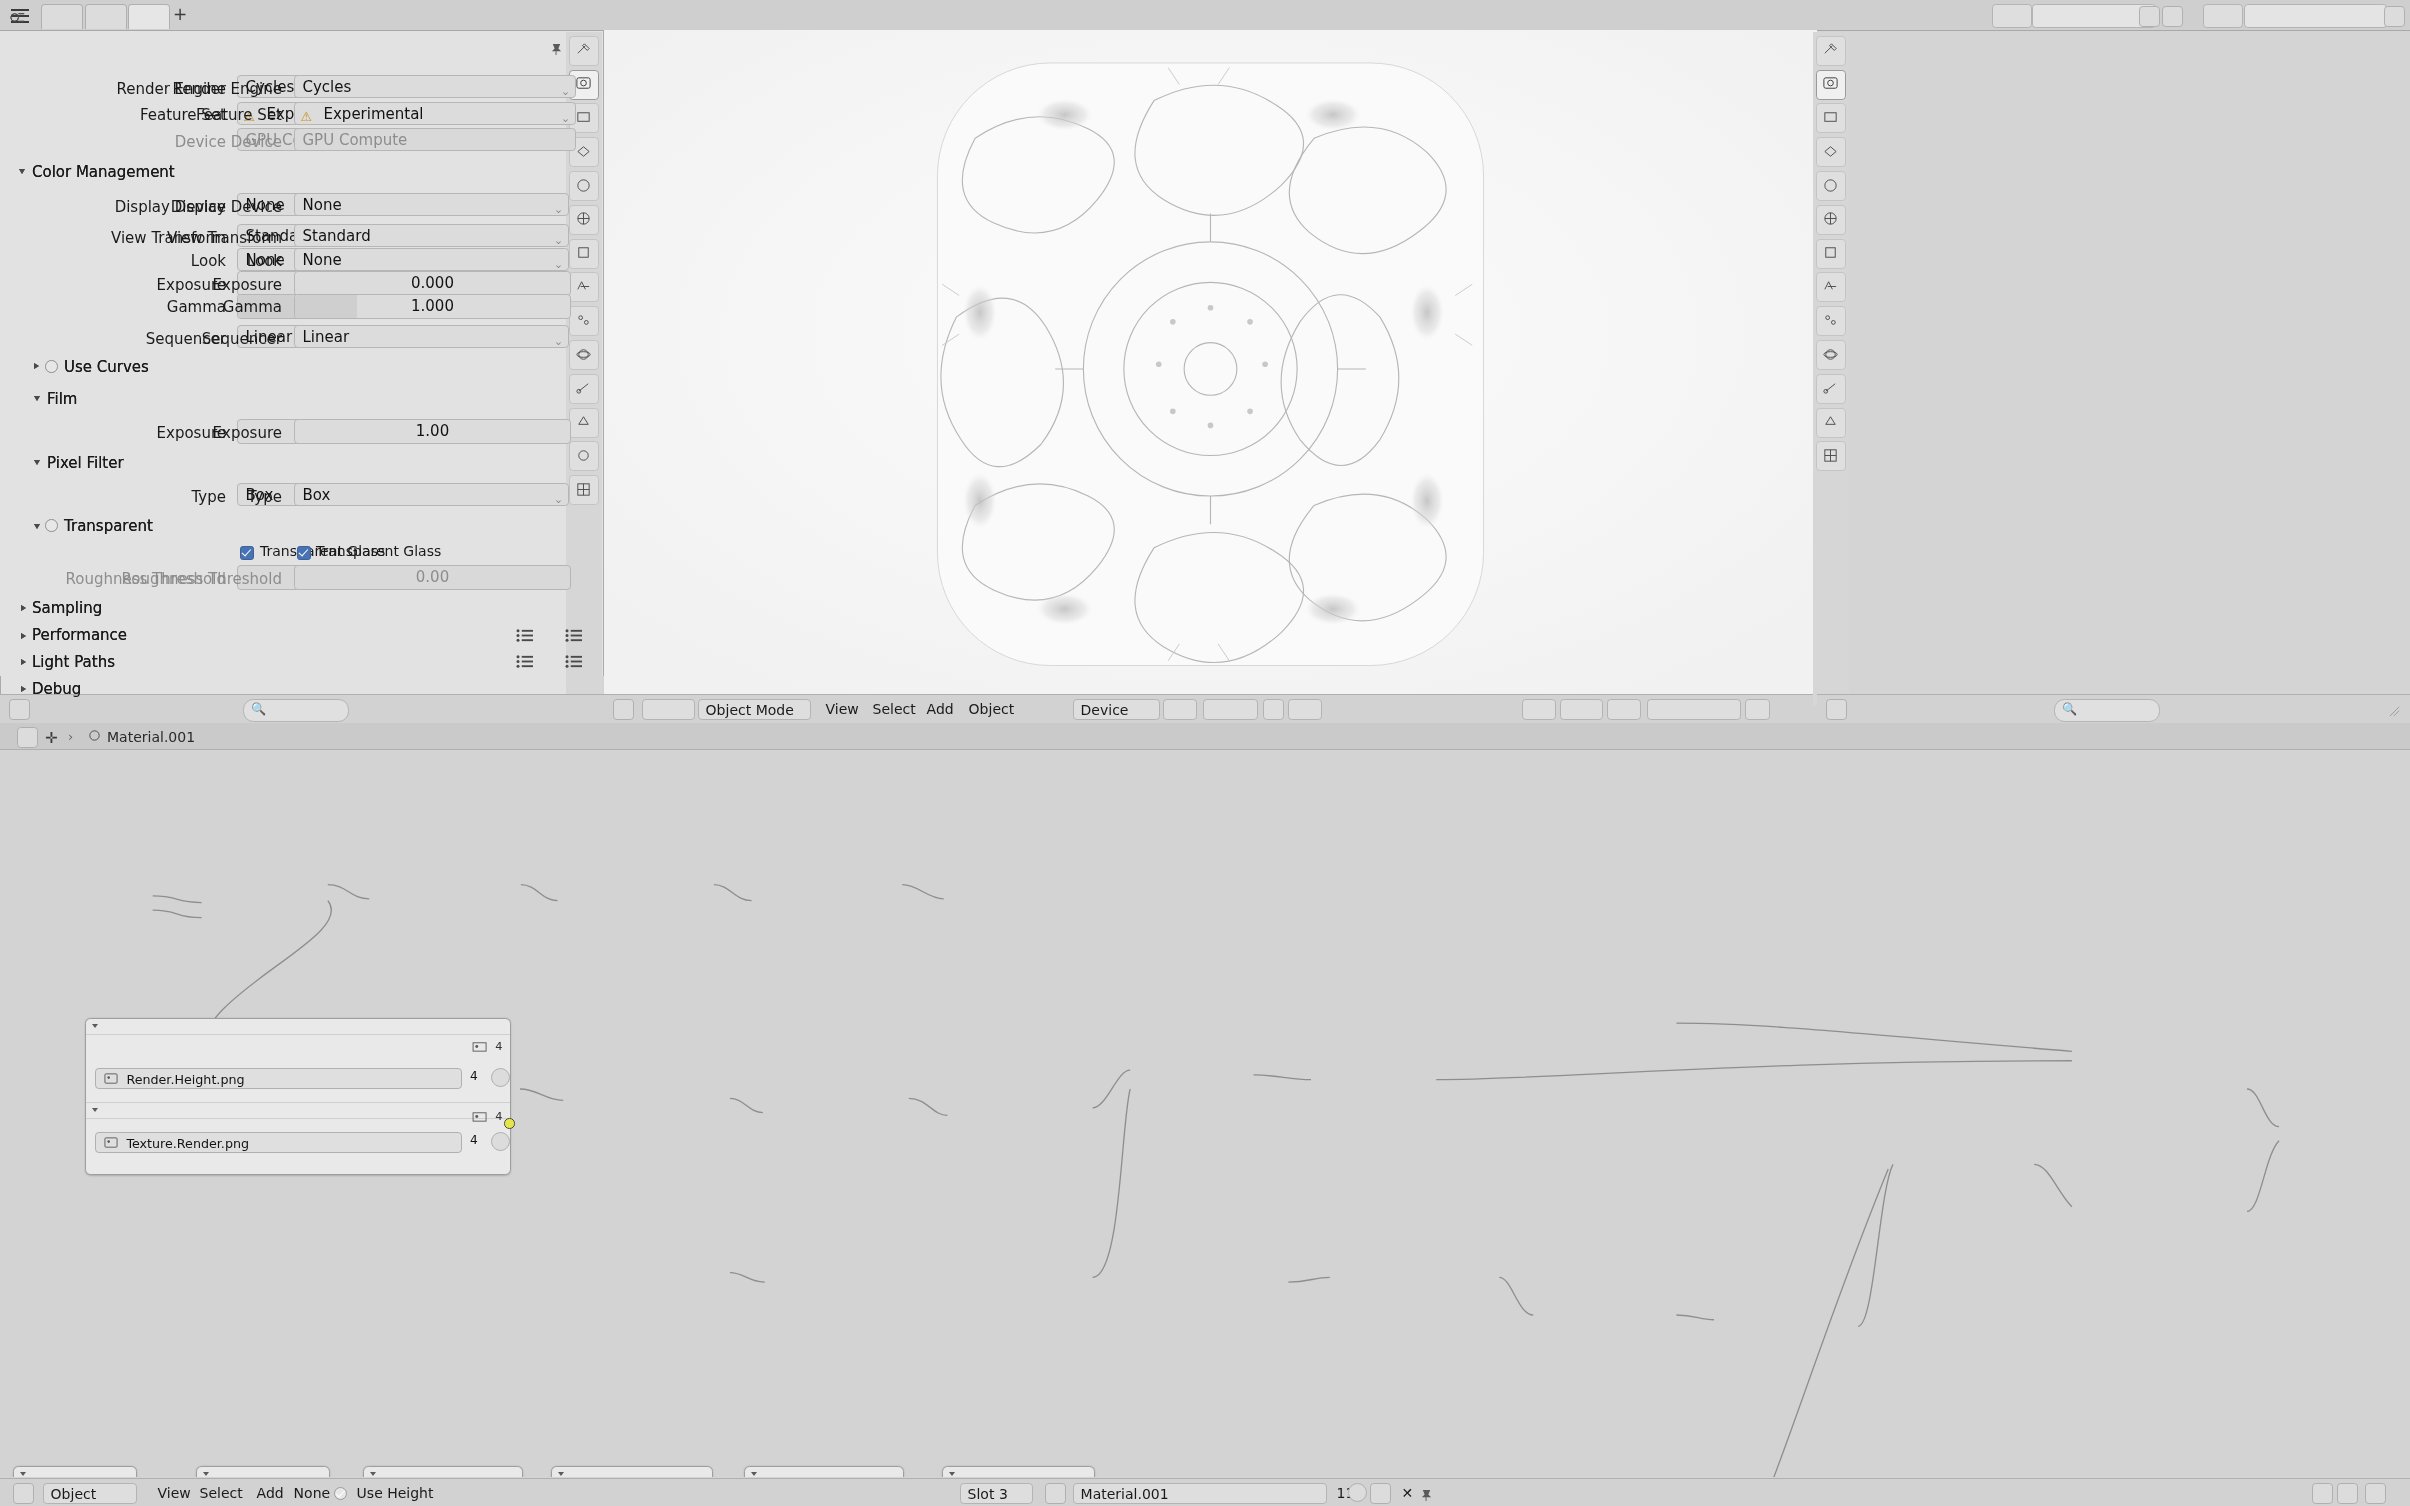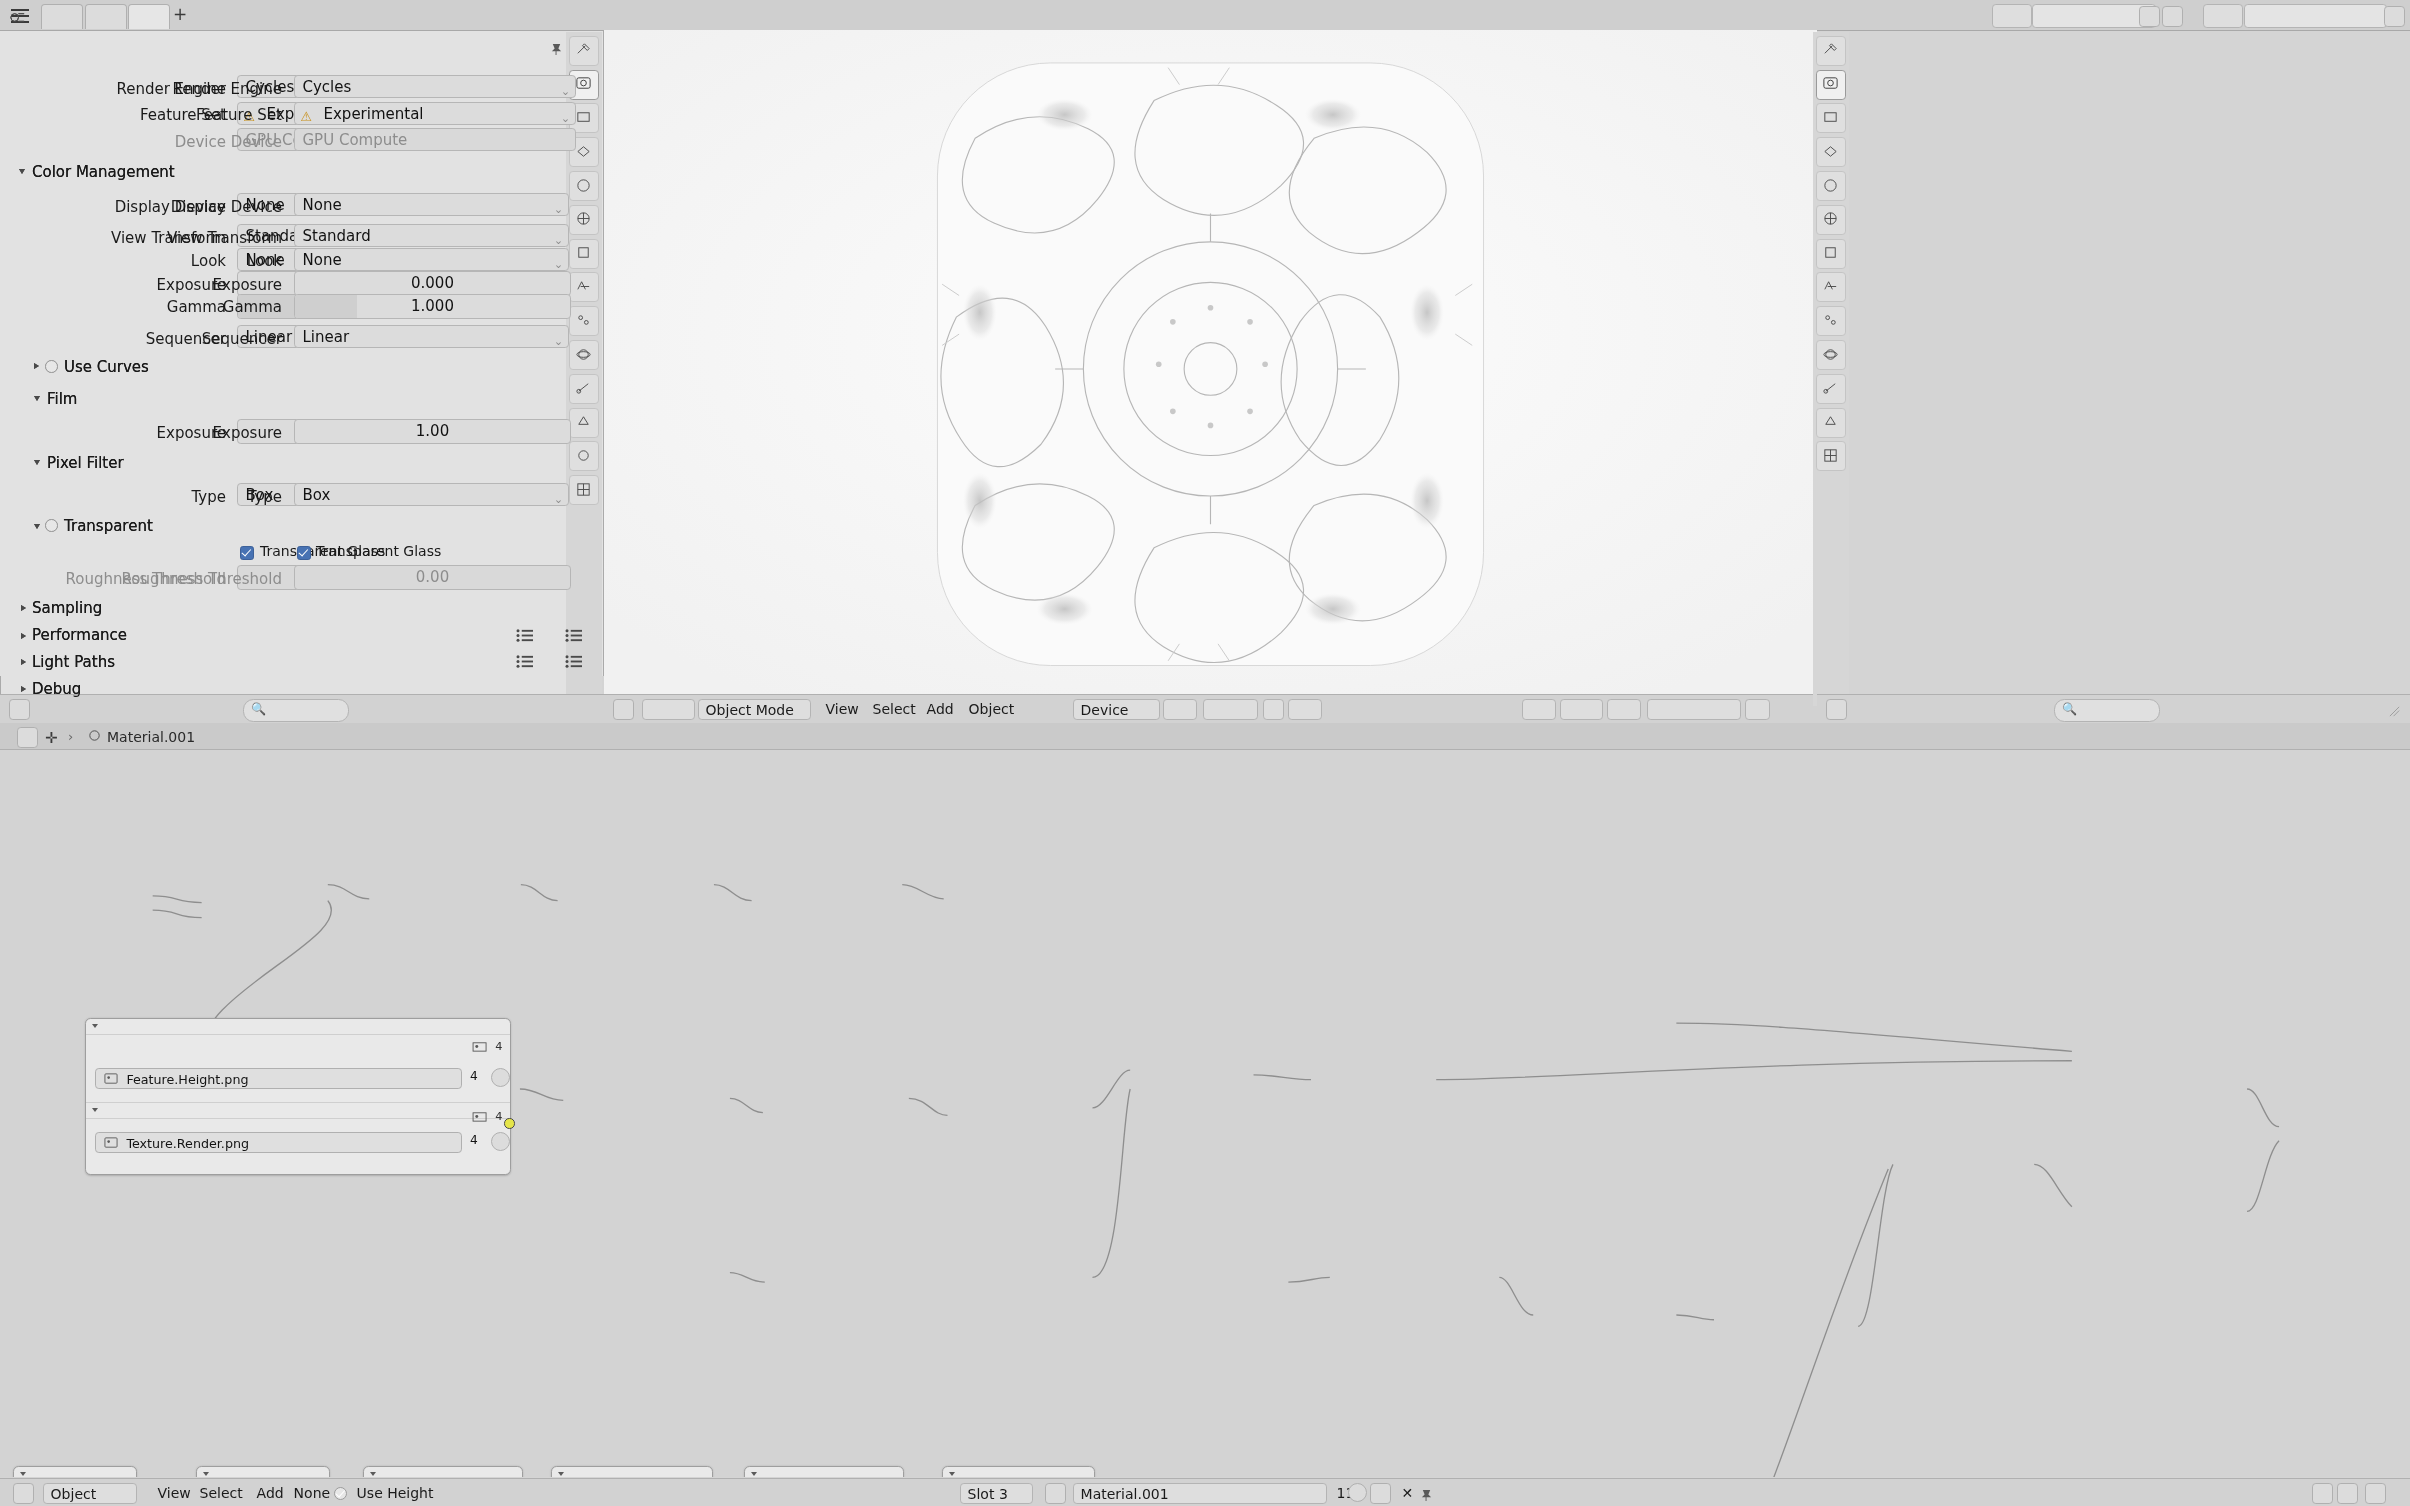--- a/index.html
+++ b/index.html
@@ -658,21 +658,21 @@
           </svg>
       </div>
       <div style="position:absolute;right:7.5px;top:21px;font-size:11.3px;color:#333;">4</div>
       <div class="imgrow" style="left:9.4px;top:49px;width:367px;">
         <span style="position:absolute;left:7.5px;top:0;">
           <svg width="14" height="14" style="vertical-align:-1.9px" viewBox="0 0 15 15">
               <rect x="1" y="2" width="13" height="10" rx="1" fill="none" stroke="#5a5a5a"></rect>
               <circle cx="5" cy="6" r="1.4" fill="#5a5a5a"></circle>
             </svg>
         </span>
-        <span style="position:absolute;left:30px;">Feature.Height.png</span>
+        <span style="position:absolute;left:30px;">Render.Height.png</span>
       </div>
       <div style="position:absolute;left:384px;top:50px;font-size:12.2px;">4</div>
       <div class="minibtn" style="left:405px;top:49px;width:17px;height:17px;border-radius:50%;"></div>
 
       <div class="nh" style="position:absolute;left:0;top:83px;width:100%;border-top:0.9px solid #cfcfcf;">
           <div class="ntri"></div>
         </div>
       <div style="position:absolute;right:21px;top:89px;">
         <svg width="17" height="13" viewBox="0 0 18 14">
             <rect x="1" y="3" width="14" height="9" fill="none" stroke="#5a5a5a"></rect>

